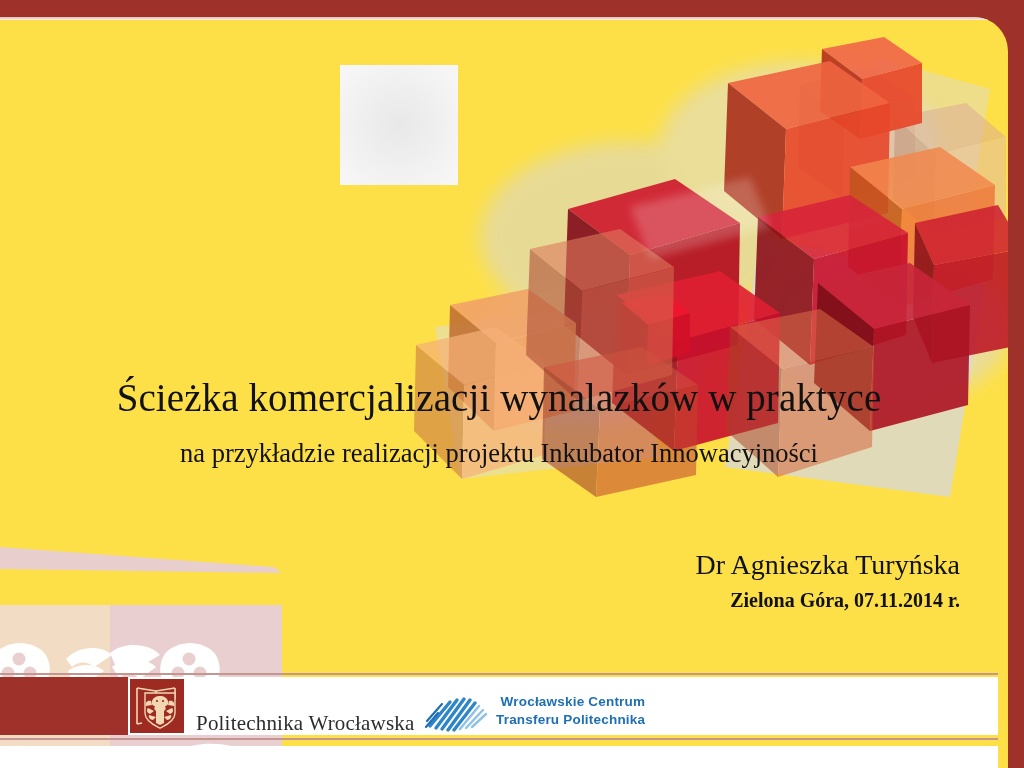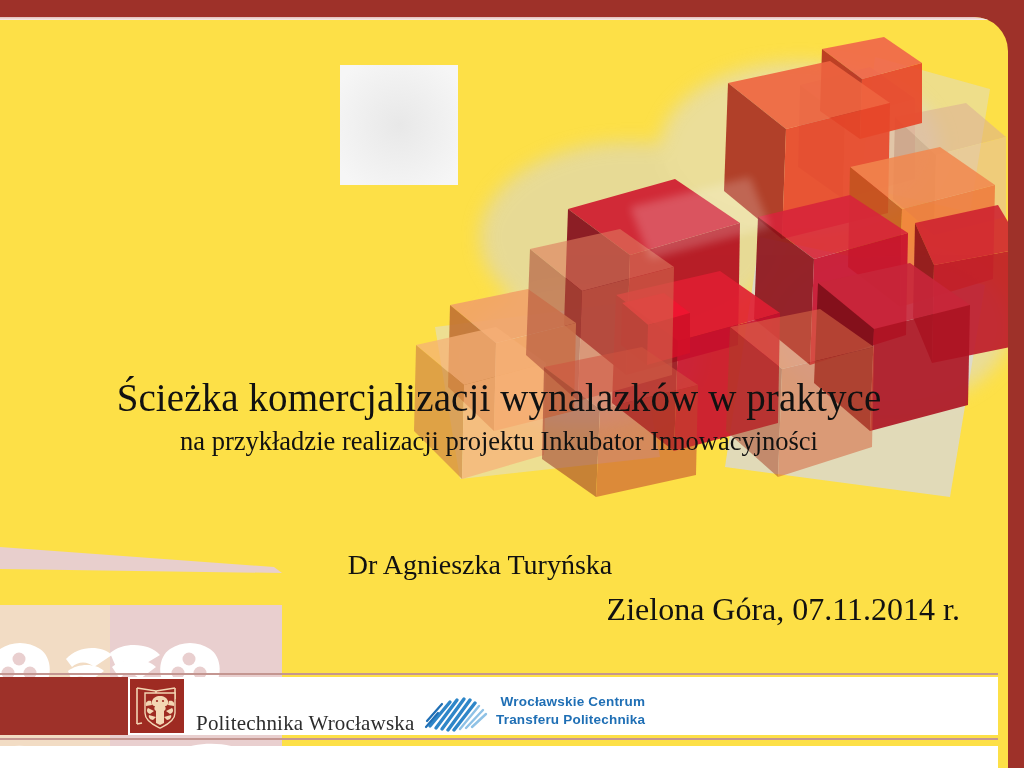--- a/index.html
+++ b/index.html
@@ -34,30 +34,30 @@
     position:absolute;left:0px;top:528px;width:305px;height:40px;
   }
 
   
   .title-block{position:absolute;left:0;top:360px;width:998px;text-align:center;}
   .title-main{
     font-size:39px;color:#111111;line-height:1.06;letter-spacing:0.1px;
     white-space:nowrap;
   }
   .title-sub{
-    font-size:26.5px;color:#111111;line-height:1.15;margin-top:8px;
+    font-size:26.5px;color:#111111;line-height:1.15;margin-top:20px;
     white-space:nowrap;
   }
 
   .author-block{
     position:absolute;left:0;top:528px;width:960px;text-align:right;
     color:#111111;
   }
-  .author-name{font-size:28px;line-height:1.45;text-align:center;}
-  .author-place{font-size:32px;line-height:1.45;}
+  .author-name{font-size:28px;line-height:1.45;}
+  .author-place{font-size:20px;line-height:1.45;font-weight:bold;}
 
   
   .rule-top{
     position:absolute;left:0;top:656px;width:998px;height:2px;background:#c49691;
   }
   .rule-bottom{
     position:absolute;left:0;top:721px;width:998px;height:2px;background:#c49691;
   }
   .footer-redblock{
     position:absolute;left:0;top:660px;width:128px;height:58px;background:#9e3129;

